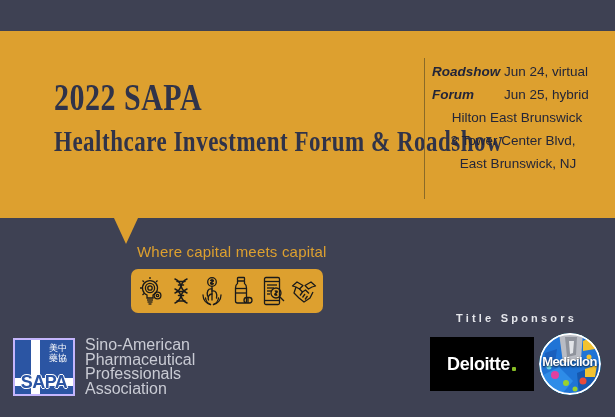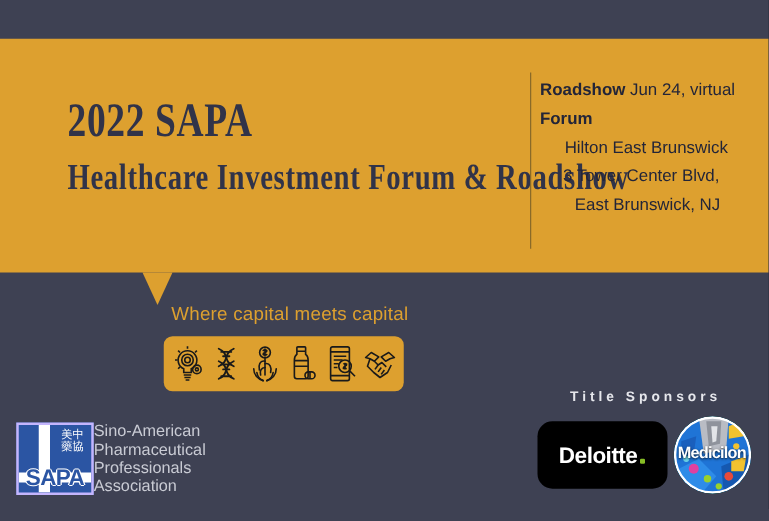--- a/index.html
+++ b/index.html
@@ -85,20 +85,21 @@
   }
   .detail-row {
     display: flex;
     justify-content: flex-start;
     white-space: nowrap;
   }
   .detail-label {
     font-weight: bold;
     width: 72px;
     flex: 0 0 72px;
+    font-style: italic;
   }
   .detail-value {
     font-weight: normal;
   }
   .detail-center {
     text-align: center;
     white-space: nowrap;
   }
   #addr1 { padding-right: 6px; }
   #addr2 { padding-right: 14px; }
@@ -191,22 +192,23 @@
     color: #2b55a3;
     font-family: "Liberation Sans", sans-serif;
     font-weight: bold;
     font-size: 18px;
     letter-spacing: -0.5px;
     z-index: 3;
     text-shadow:
       -1px 0 #ffffff, 1px 0 #ffffff, 0 -1px #ffffff, 0 1px #ffffff;
   }
   #sapa-name {
+    margin-left: 10px;
     color: #c9cbd4;
-    font-size: 13px;
+    font-size: 16px;
     line-height: 14.5px;
   }
 
   
   #sponsors {
     position: absolute;
     left: 425px;
     top: 312px;
     width: 180px;
   }
@@ -226,21 +228,20 @@
     gap: 5px;
   }
   #deloitte {
     position: relative;
     width: 104px;
     height: 54px;
     background: #000000;
     display: flex;
     align-items: center;
     justify-content: center;
-    border-radius: 12px;
   }
   #deloitte-word {
     color: #ffffff;
     font-family: "Liberation Sans", sans-serif;
     font-weight: bold;
     font-size: 18px;
     letter-spacing: -0.4px;
   }
   #deloitte-dot {
     width: 4px;
@@ -289,20 +290,21 @@
 
   <div id="divider"></div>
 
   <div id="details">
     <div class="detail-row">
       <span class="detail-label">Roadshow</span>
       <span class="detail-value">Jun 24, virtual</span>
     </div>
     <div class="detail-row">
       <span class="detail-label">Forum</span>
+      <span class="detail-value">Jun 25, hybrid</span>
     </div>
     <div class="detail-center" id="addr1">Hilton East Brunswick</div>
     <div class="detail-center" id="addr2">3 Tower Center Blvd,</div>
     <div class="detail-center" id="addr3">East Brunswick, NJ</div>
   </div>
 
   <div id="tagline">Where capital meets capital</div>
 
   <div id="icon-strip">
 

